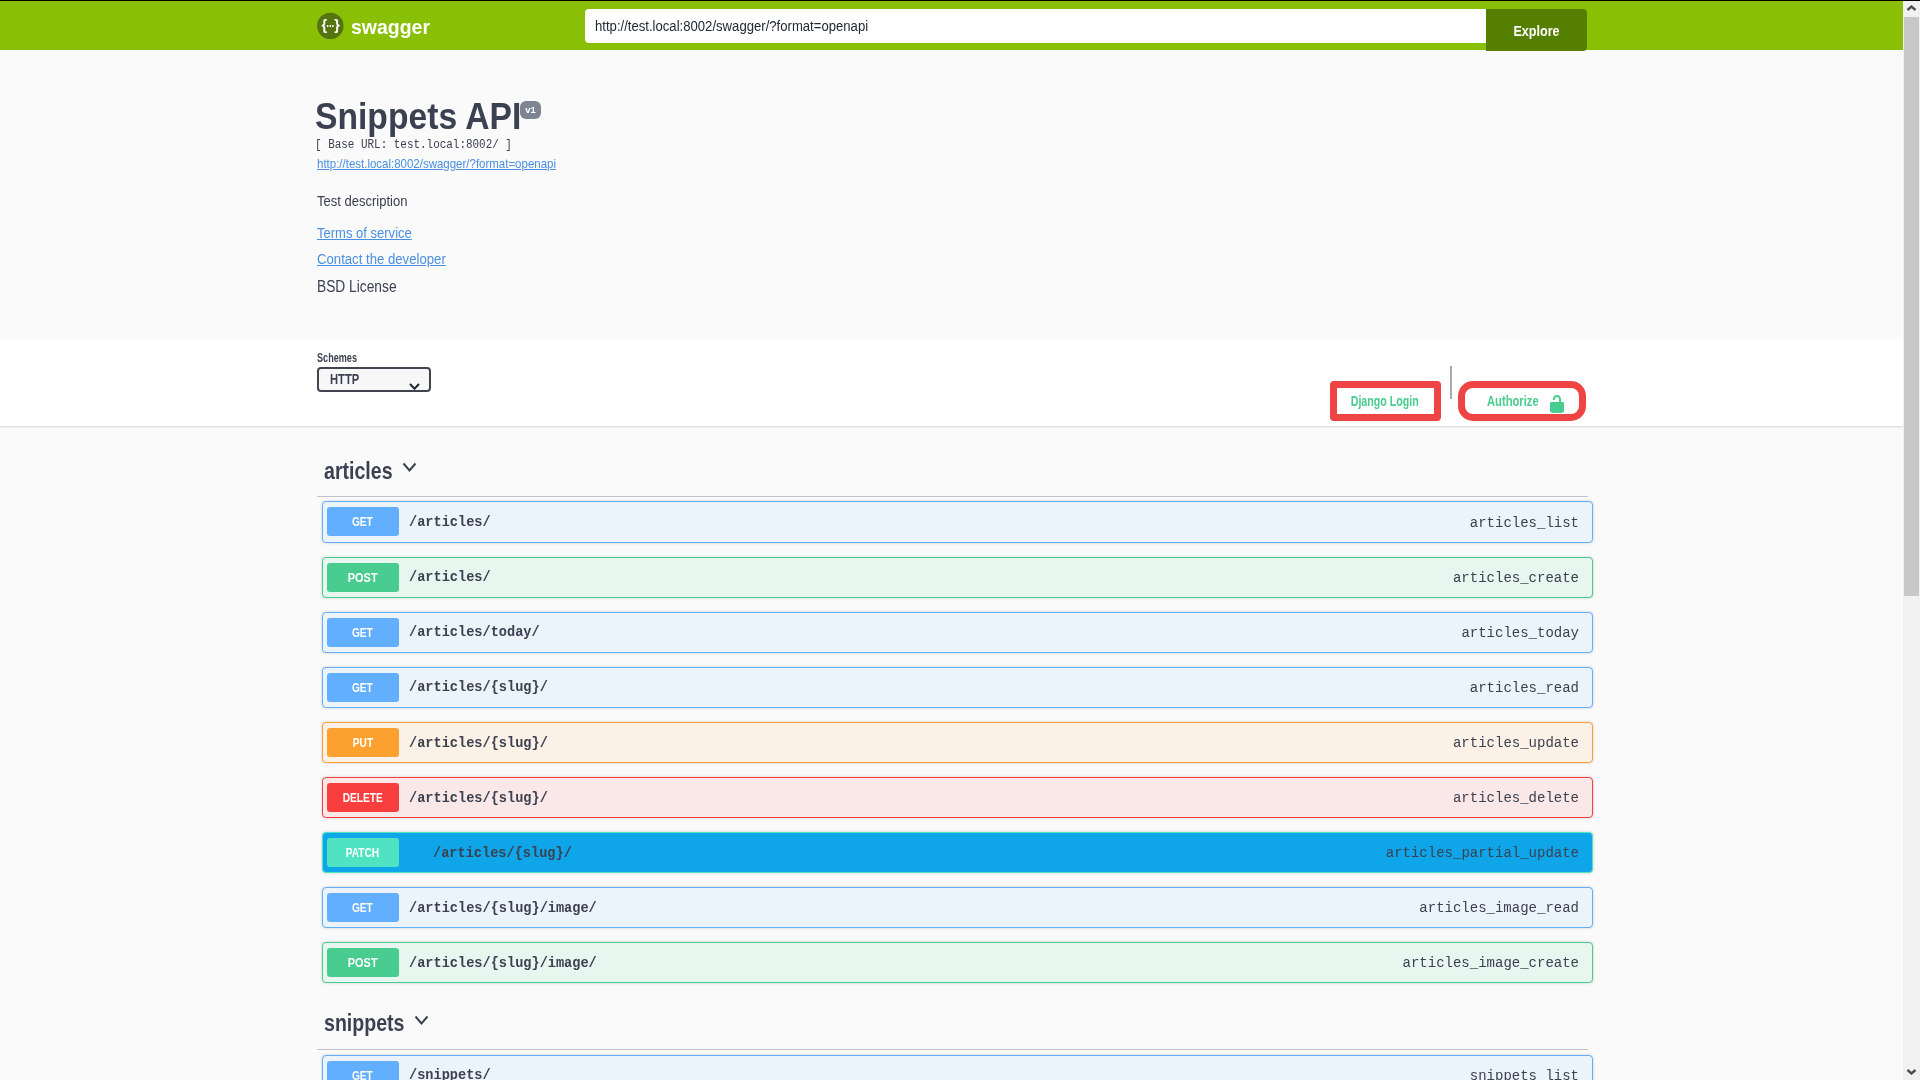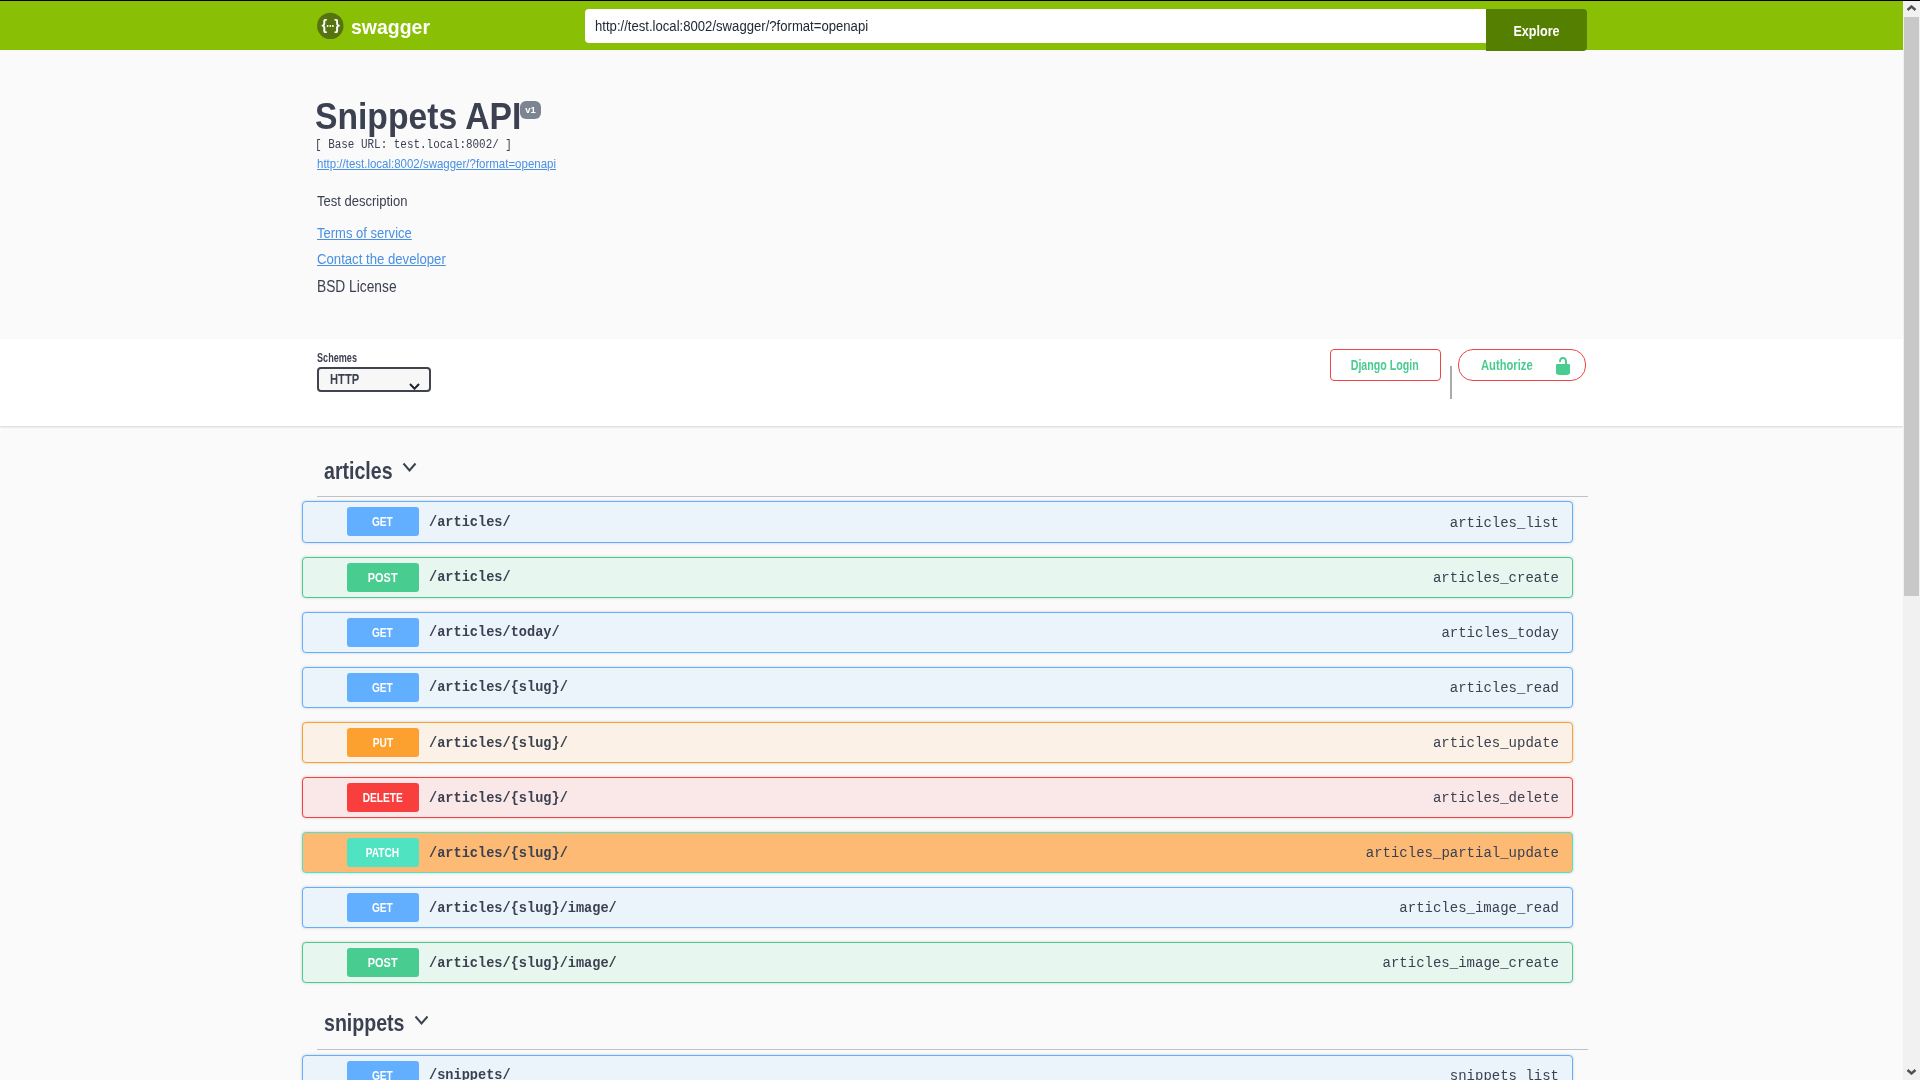--- a/index.html
+++ b/index.html
@@ -16,43 +16,43 @@
              border-radius:0 4px 4px 0; display:flex; align-items:center; justify-content:center; }
   #explore span { color:#fff; font-weight:700; font-size:15px; transform:scaleX(.84); }
   #schemeband { position:absolute; left:0; top:339px; width:1903px; height:86.5px; background:#fff;
                 box-shadow:0 1px 2px 0 rgba(0,0,0,.15); }
   .h1title { font-size:36px; font-weight:700; color:#3b4151; }
   .link { color:#4990e2; text-decoration:underline; }
   #select { position:absolute; left:316.5px; top:366.8px; width:114px; height:25px;
             border:2px solid #41444e; border-radius:4px; background:#f7f7f7;
             display:flex; align-items:center; }
   #select b { margin-left:11px; font-size:14px; color:#3b4151; transform:scaleX(.80); transform-origin:left center;}
-  .gbtn { position:absolute; border:1px solid #ef4444; border-radius:4px; height:32px; top:349px;
+  .gbtn { position:absolute; border:7px solid #ef4444; border-radius:4px; height:40px; top:381px;
           display:flex; align-items:center; justify-content:center; background:transparent; }
   .gbtn span { color:#49cc90; font-weight:700; font-size:14px; }
   .sech { position:absolute; font-size:24px; font-weight:700; color:#3b4151; }
   .divider { position:absolute; height:1px; background:rgba(59,65,81,.3); left:316.5px; width:1271px; }
-  .op { position:absolute; left:302px; width:1271px; height:41.2px; border:1px solid; border-radius:4px;
-        display:flex; align-items:center; box-shadow:0 0 3px rgba(0,0,0,.19);padding-left:40px; }
+  .op { position:absolute; left:322px; width:1271px; height:41.2px; border:1px solid; border-radius:4px;
+        display:flex; align-items:center; box-shadow:0 0 3px rgba(0,0,0,.19); }
   .op .badge { margin-left:4px; width:71.5px; height:29px; border-radius:3px; flex:none;
                display:flex; align-items:center; justify-content:center; }
   .op .badge span { color:#fff; font-weight:700; font-size:13px; transform:scaleX(.78); }
   .op .path { margin-left:10.5px; font-family:"Liberation Mono",monospace; font-weight:700; font-size:15px;
               color:#3b4151; transform:scaleX(.907); transform-origin:left center; white-space:pre; position:relative; top:0.7px;}
   .op .opid { margin-left:auto; margin-right:13px; font-family:"Liberation Mono",monospace; font-size:14px;
               color:#3b4151; position:relative; top:0.7px; }
   .op.get    { background:#ebf3fb; border-color:#61affe; }
   .op.get    .badge { background:#61affe; }
   .op.post   { background:#e8f6f0; border-color:#49cc90; }
   .op.post   .badge { background:#49cc90; }
   .op.put    { background:#fbf1e6; border-color:#fca130; }
   .op.put    .badge { background:#fca130; }
   .op.delete { background:#fae7e7; border-color:#f93e3e; }
   .op.delete .badge { background:#f93e3e; }
-  .op.patch  { background:#fdba74; border-color:#50e3c2; }
+  .op.patch  { background:#0ea5e9; border-color:#50e3c2;gap:24px; }
   .op.patch  .badge { background:#50e3c2; }
   .chev { position:absolute; }
   #scrollbar { position:absolute; left:1903px; top:0; width:17px; height:1080px; background:#f1f1f1; }
   #sthumb { position:absolute; left:1904px; top:17px; width:15px; height:579px; background:#c8c8c8; }
 </style>
 </head>
 <body>
 <div id="topbar"></div>
 <div id="blackline"></div>
 

